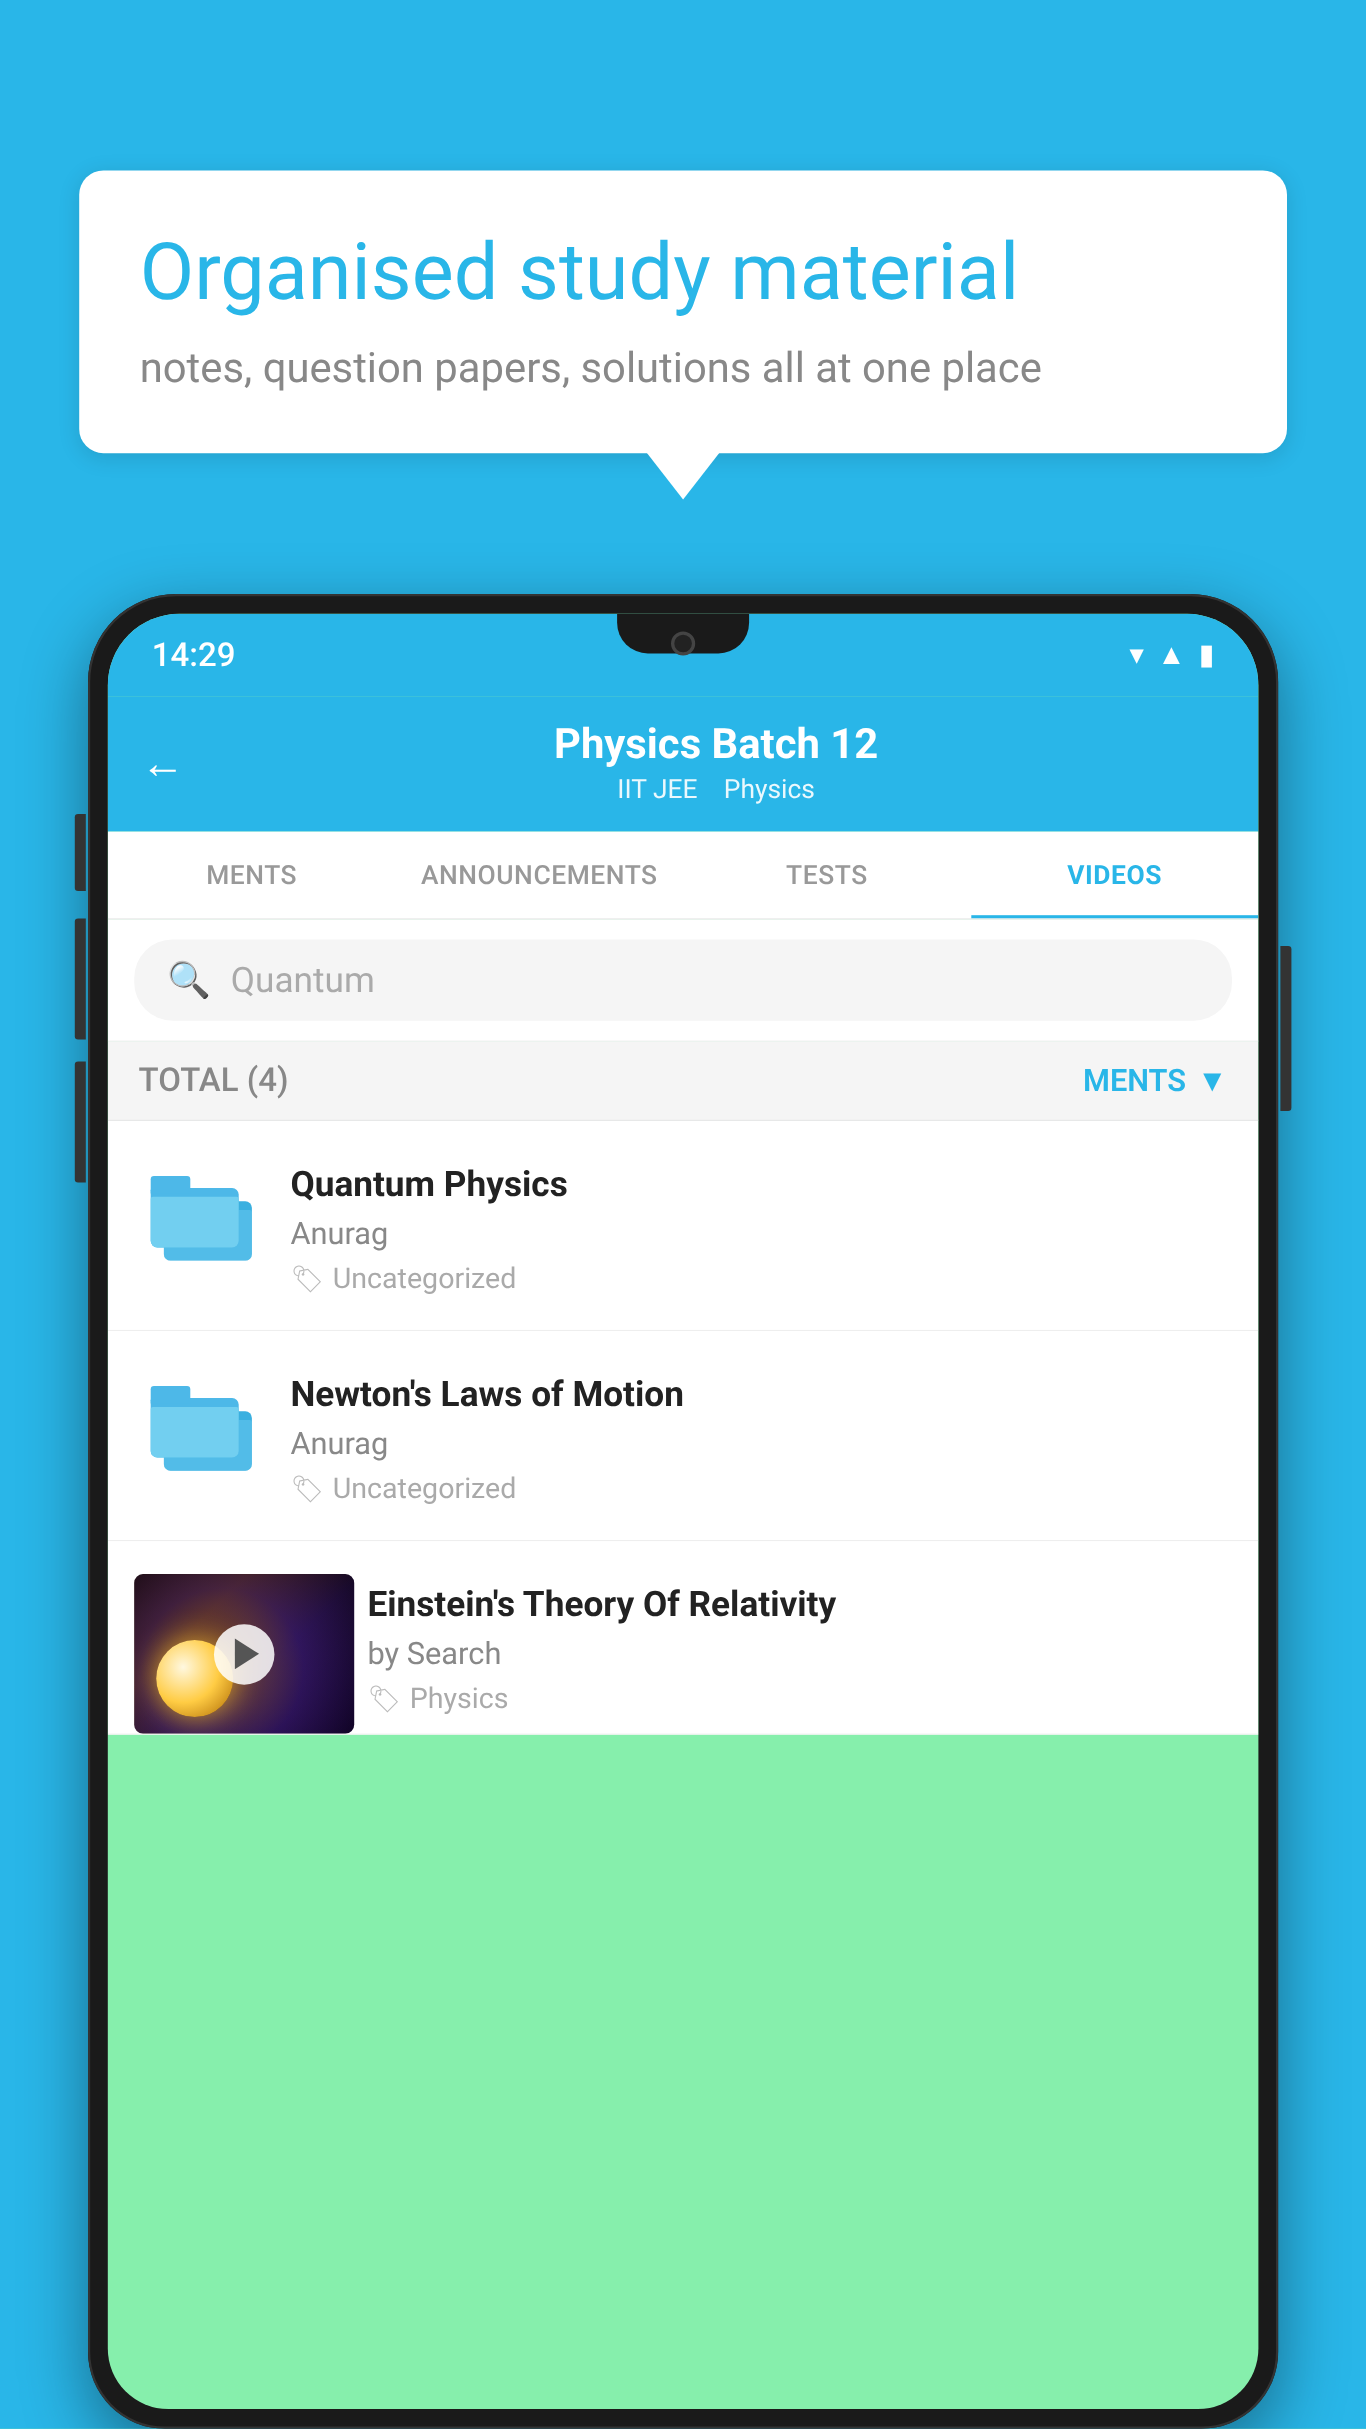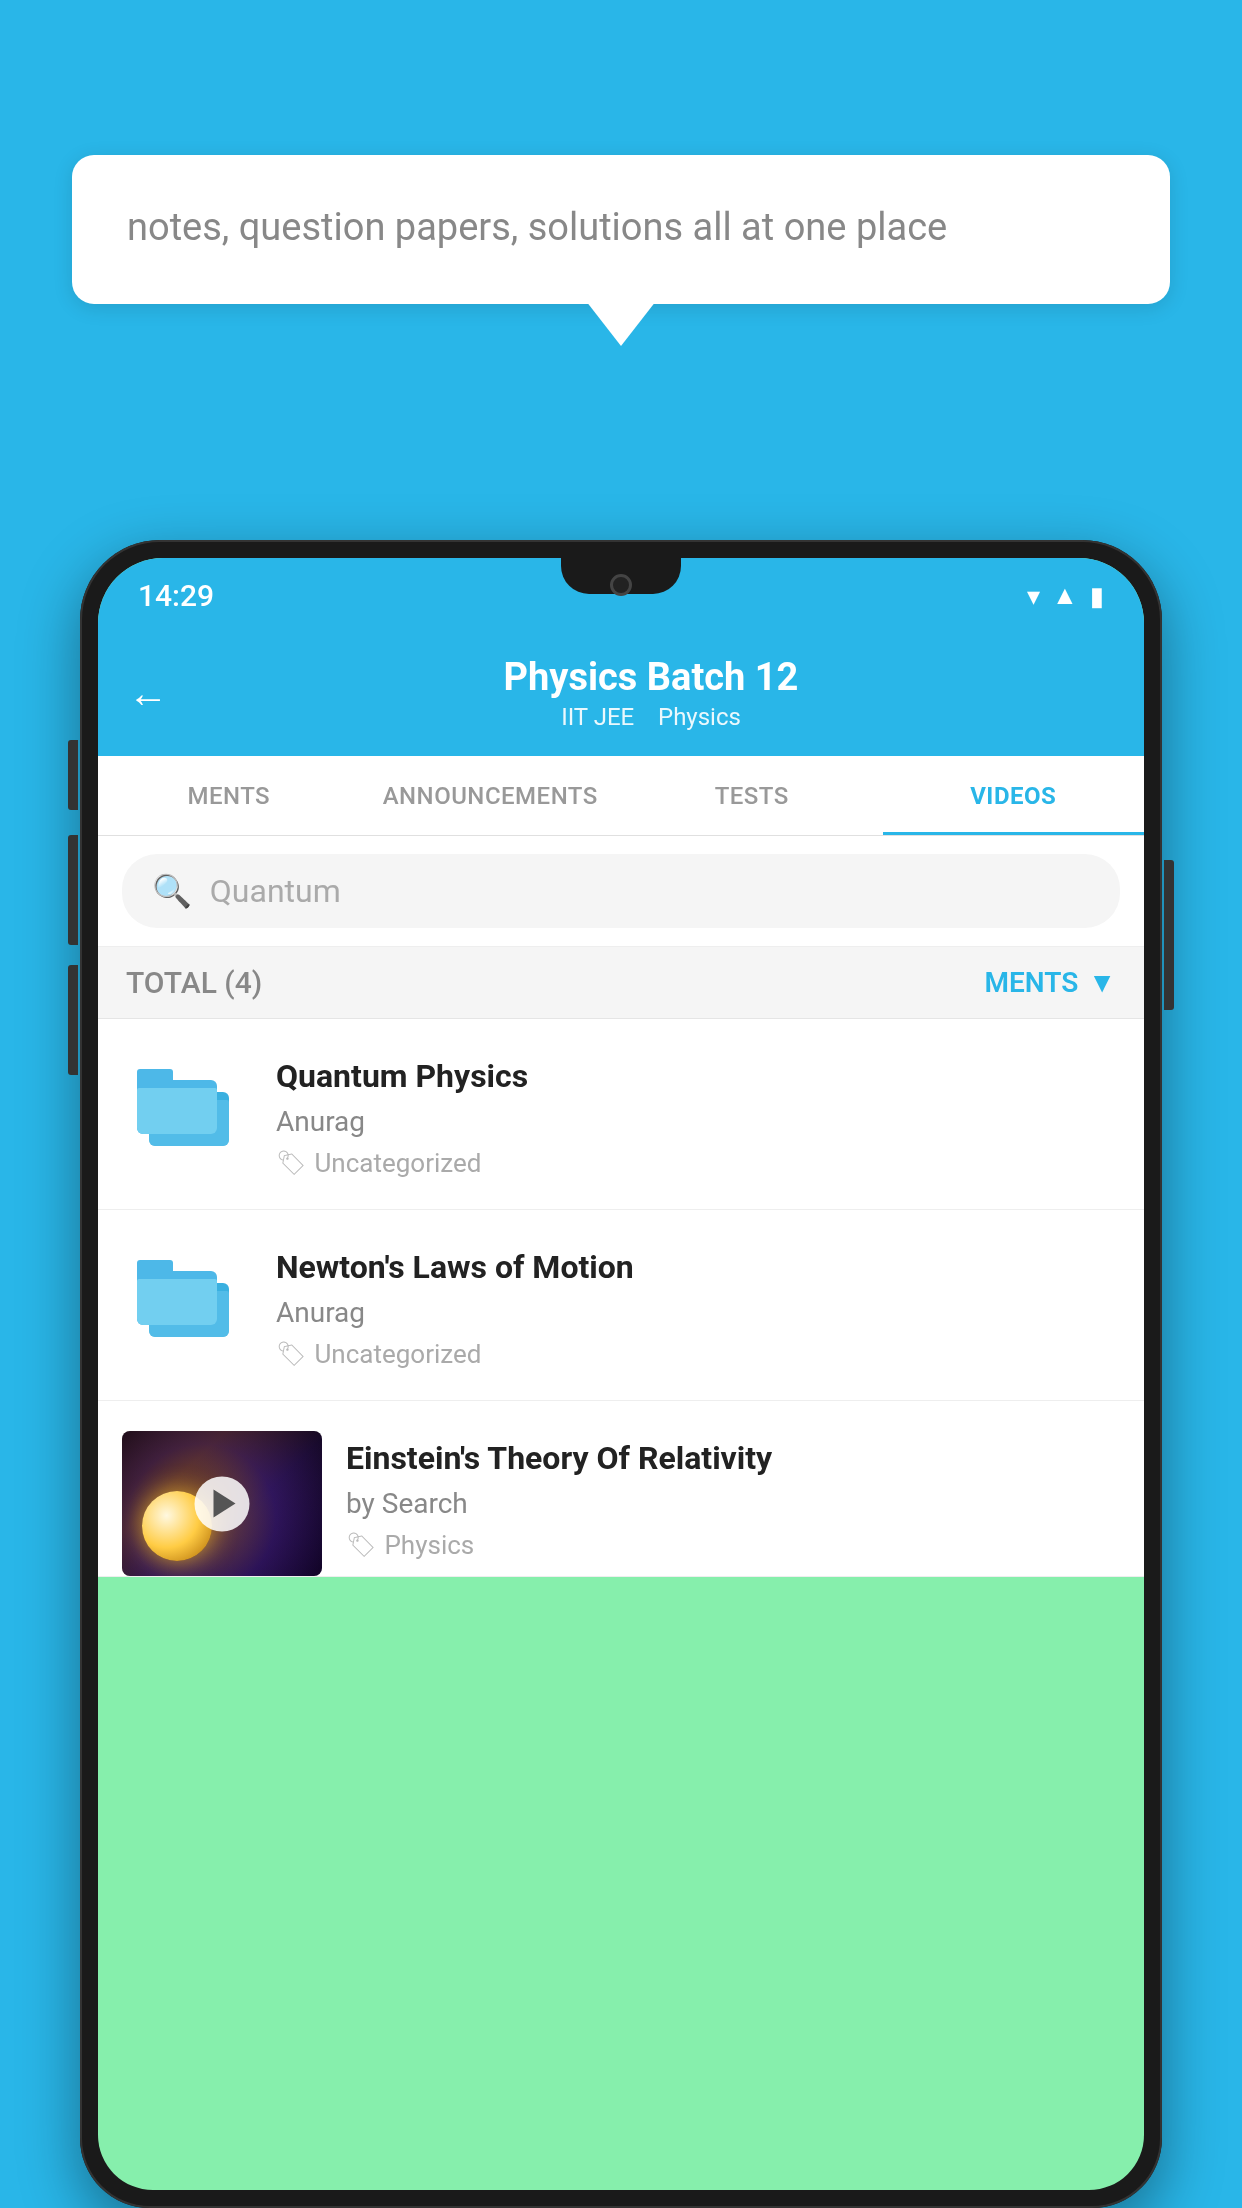--- a/index.html
+++ b/index.html
@@ -241,21 +241,21 @@
     .video-list {
       background: white;
       overflow-y: auto;
     }
 
     .video-item {
       display: flex;
       align-items: flex-start;
       padding: 30px 24px;
       border-bottom: 1px solid #eeeeee;
-      gap: 24px;
+      gap: 12px;
       cursor: pointer;
     }
 
     .video-thumb-folder {
       width: 130px;
       height: 130px;
       display: flex;
       align-items: center;
       justify-content: center;
     }
@@ -449,20 +449,21 @@
       background: #222;
       border-radius: 50%;
       border: 3px solid #444;
       z-index: 200;
     }
   </style>
 </head>
 <body>
 
 <div class="speech-bubble">
+  <div class="speech-bubble-title">Organised study material</div>
   <div class="speech-bubble-subtitle">notes, question papers, solutions all at one place</div>
 </div>
 
 <div class="phone-wrapper">
   <div class="phone-outer">
 
     <div class="phone-side-btn-left"></div>
     <div class="phone-side-btn-left2"></div>
     <div class="phone-side-btn-left3"></div>
     <div class="phone-side-btn-right"></div>

